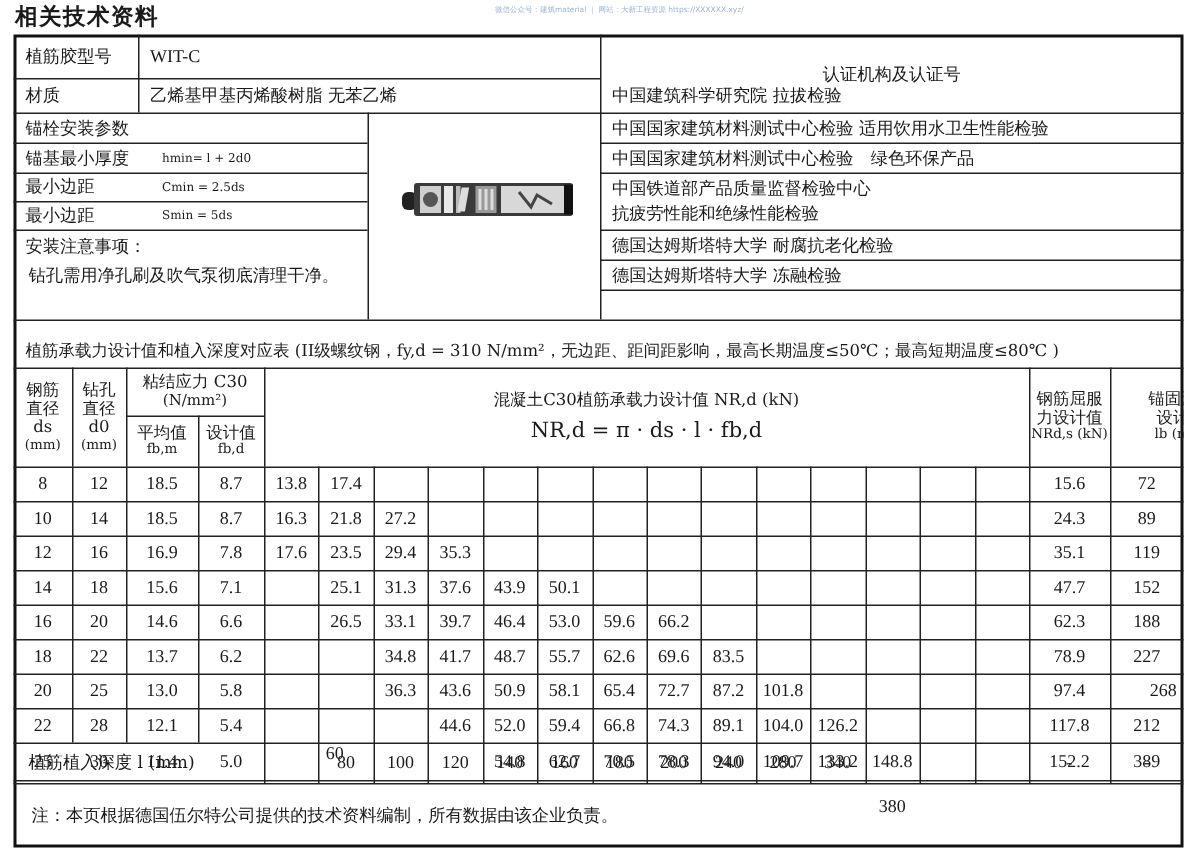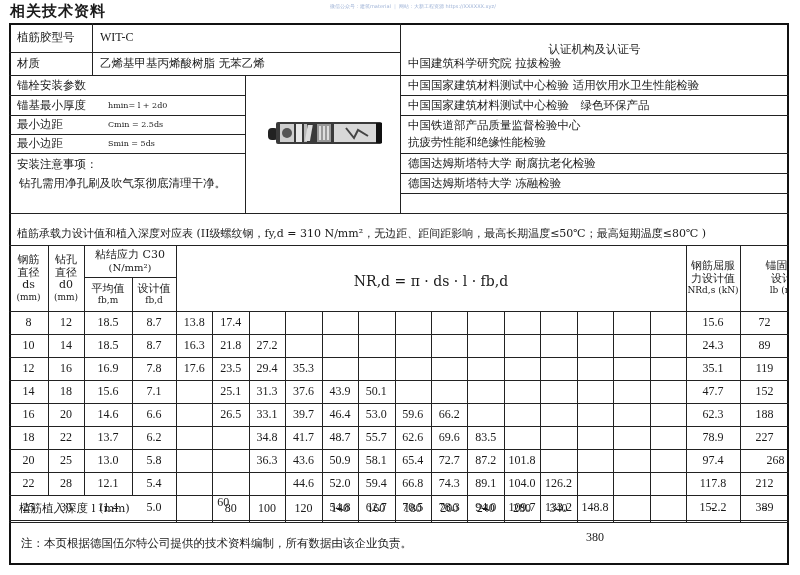--- a/index.html
+++ b/index.html
@@ -114,20 +114,21 @@
 </div>
 <div class="cell c stack" style="left:84px;top:277px;width:48px;height:34px;font-size:11px;">
   <span>平均值</span>
   <span style="font-size:9px;">fb,m</span>
 </div>
 <div class="cell c stack" style="left:132px;top:277px;width:44px;height:34px;font-size:11px;">
   <span>设计值</span>
   <span style="font-size:9px;">fb,d</span>
 </div>
 <div class="cell c stack" style="left:176px;top:245px;width:510px;height:66px;font-size:11px;">
+  <span>混凝土C30植筋承载力设计值 NR,d (kN)</span>
   <span style="font-size:14px;margin-top:6px;">NR,d = π · ds · l · fb,d</span>
 </div>
 <div class="cell c stack" style="left:686px;top:245px;width:54px;height:66px;font-size:11px;">
   <span>钢筋屈服</span>
   <span>力设计值</span>
   <span style="font-size:9px;">NRd,s (kN)</span>
 </div>
 <div class="cell c stack" style="left:740px;top:245px;width:49px;height:66px;font-size:11px;padding-left:46px;">
   <span>锚固深度</span>
   <span>设计值</span>

